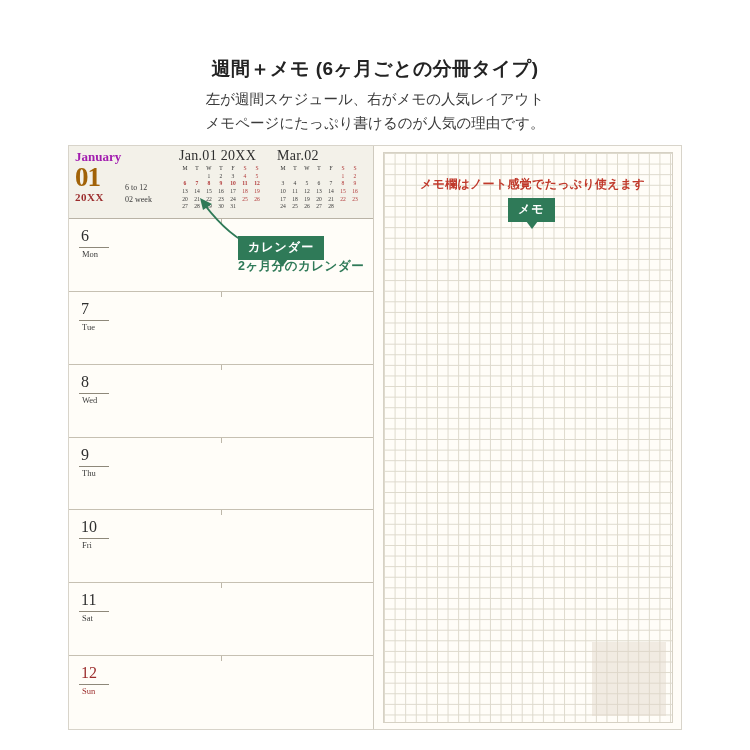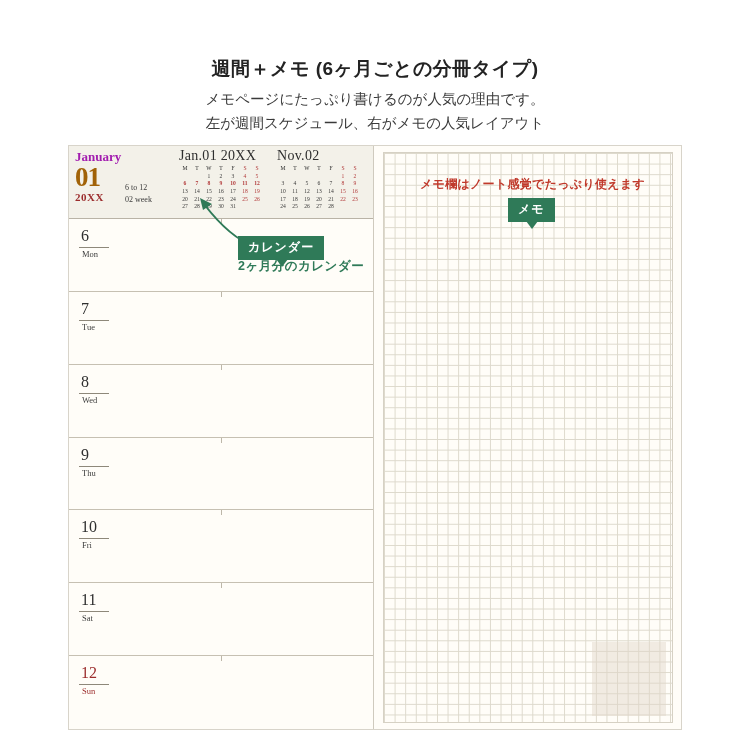--- a/index.html
+++ b/index.html
@@ -259,22 +259,22 @@
   }
 </style>
 </head>
 <body>
 
 <div id="page">
 
 
   <div class="subtitle">週間＋メモ (6ヶ月ごとの分冊タイプ)</div>
   <div class="desc">
+    <div>左が週間スケジュール、右がメモの人気レイアウト</div>
     <div>メモページにたっぷり書けるのが人気の理由です。</div>
-    <div>左が週間スケジュール、右がメモの人気レイアウト</div>
   </div>
 
   <div class="spread">
 
     <div class="page-left">
 
       <div class="top-band">
         <div class="month-block">
           <div class="month-name">January</div>
           <div class="month-num">01</div>
@@ -341,21 +341,21 @@
                   <td class="">30</td>
                   <td class="">31</td>
                   <td class="sat"></td>
                   <td class="sun"></td>
                 </tr>
               </tbody>
             </table>
         </div>
 
         <div class="minical c2">
-          <div class="minical-title">Nov.02</div>
+          <div class="minical-title">Mar.02</div>
           <table>
               <tbody>
                 <tr>
                   <th class="">M</th>
                   <th class="">T</th>
                   <th class="">W</th>
                   <th class="">T</th>
                   <th class="">F</th>
                   <th class="sat">S</th>
                   <th class="sun">S</th>

